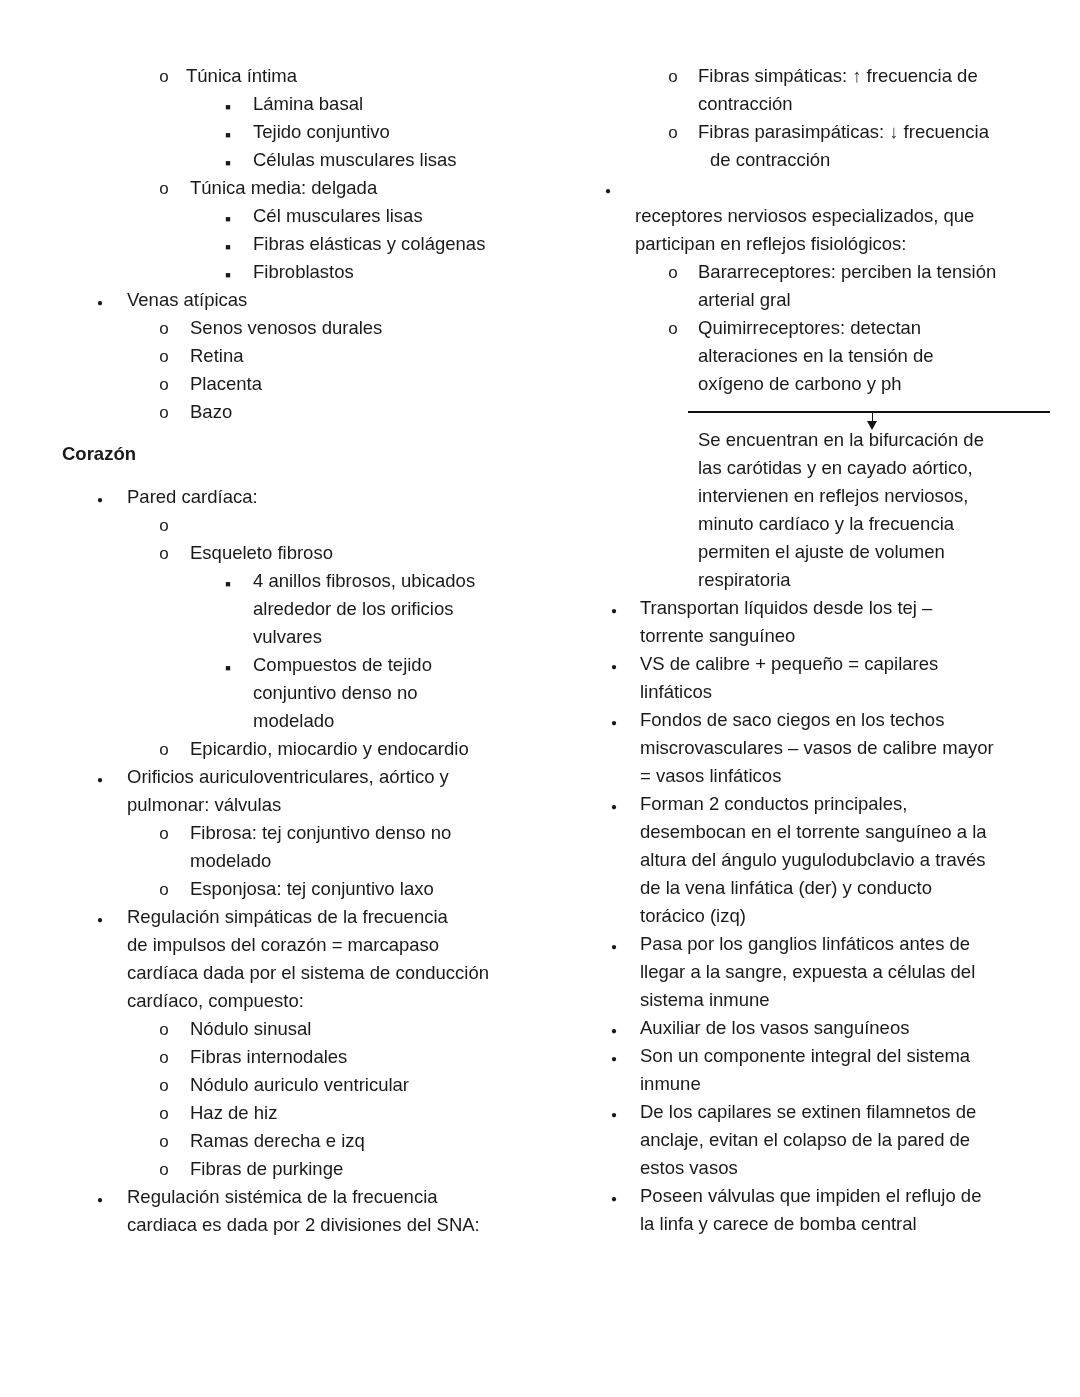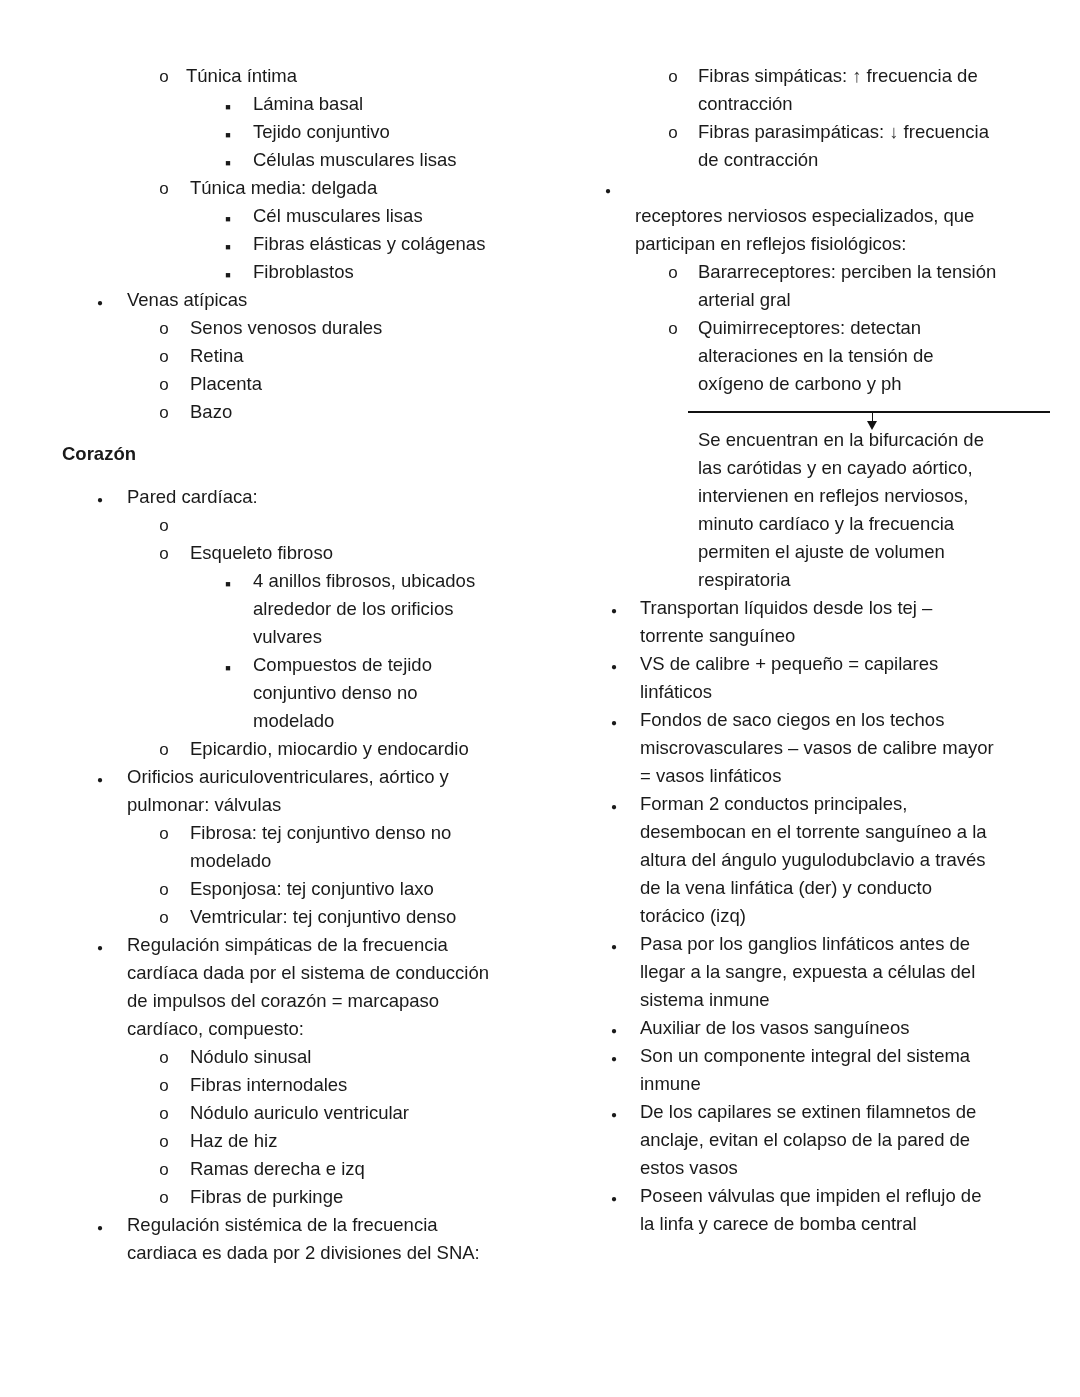--- a/index.html
+++ b/index.html
@@ -141,34 +141,30 @@
       <span class="bullet b-circle" style="left:94px"></span>
       <span style="position:absolute;left:128px">Fibrosa: tej conjuntivo denso no</span>
     </div>
   <div class="line">
       <span style="position:absolute;left:128px">modelado</span>
     </div>
   <div class="line">
       <span class="bullet b-circle" style="left:94px"></span>
       <span style="position:absolute;left:128px">Esponjosa: tej conjuntivo laxo</span>
     </div>
-  <div class="line">
-      <span class="bullet b-circle" style="left:94px"></span>
-      <span style="position:absolute;left:128px">Vemtricular: tej conjuntivo denso</span>
-    </div>
 
   <div class="line">
       <span class="bullet b-disc" style="left:30px"></span>
       <span style="position:absolute;left:65px">Regulación simpáticas de la frecuencia</span>
     </div>
   <div class="line">
+      <span style="position:absolute;left:65px">de impulsos del corazón = marcapaso</span>
+    </div>
+  <div class="line">
       <span style="position:absolute;left:65px">cardíaca dada por el sistema de conducción</span>
-    </div>
-  <div class="line">
-      <span style="position:absolute;left:65px">de impulsos del corazón = marcapaso</span>
     </div>
   <div class="line">
       <span style="position:absolute;left:65px">cardíaco, compuesto:</span>
     </div>
   <div class="line">
       <span class="bullet b-circle" style="left:94px"></span>
       <span style="position:absolute;left:128px">Nódulo sinusal</span>
     </div>
   <div class="line">
       <span class="bullet b-circle" style="left:94px"></span>
@@ -208,21 +204,21 @@
   </div>
   <div class="line">
       <span style="position:absolute;left:128px">contracción</span>
     </div>
 
   <div class="line">
     <span class="bullet b-circle" style="left:95px"></span>
     <span style="position:absolute;left:128px"><span>Fibras parasimpáticas: </span><span class="arrow-down">↓</span><span> frecuencia</span></span>
   </div>
   <div class="line">
-      <span style="position:absolute;left:128px">de contracción</span>
+      <span style="position:absolute;left:140px">de contracción</span>
     </div>
 
   <div class="line">
       <span class="bullet b-disc" style="left:30px"></span>
     </div>
   <div class="line">
       <span style="position:absolute;left:65px">receptores nerviosos especializados, que</span>
     </div>
   <div class="line">
       <span style="position:absolute;left:65px">participan en reflejos fisiológicos:</span>

